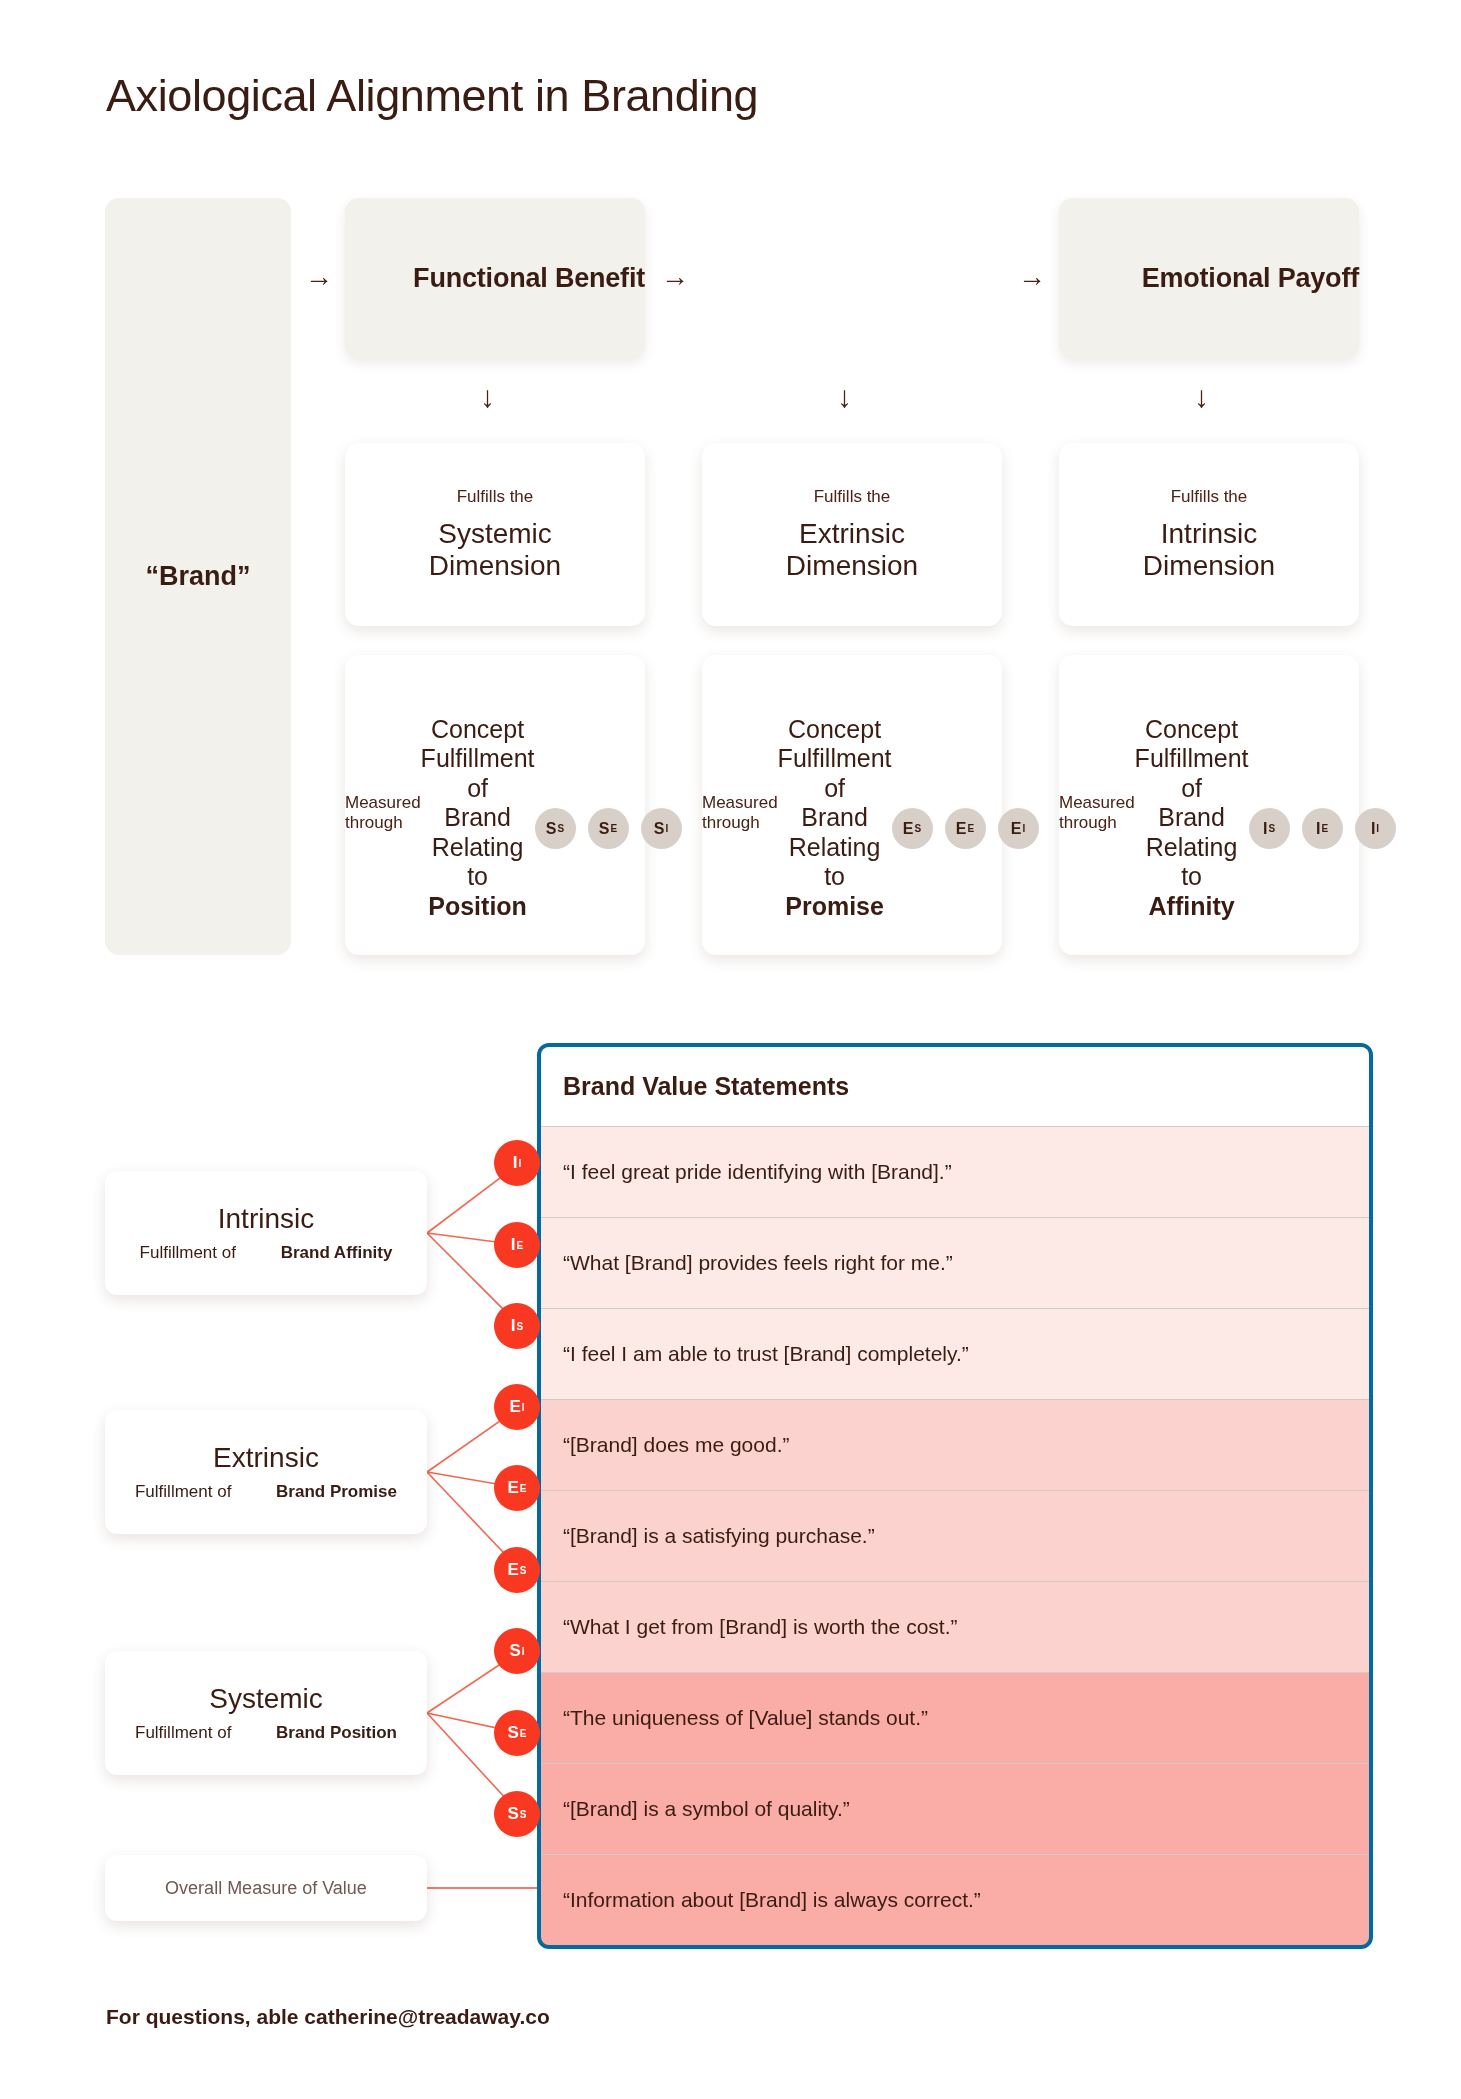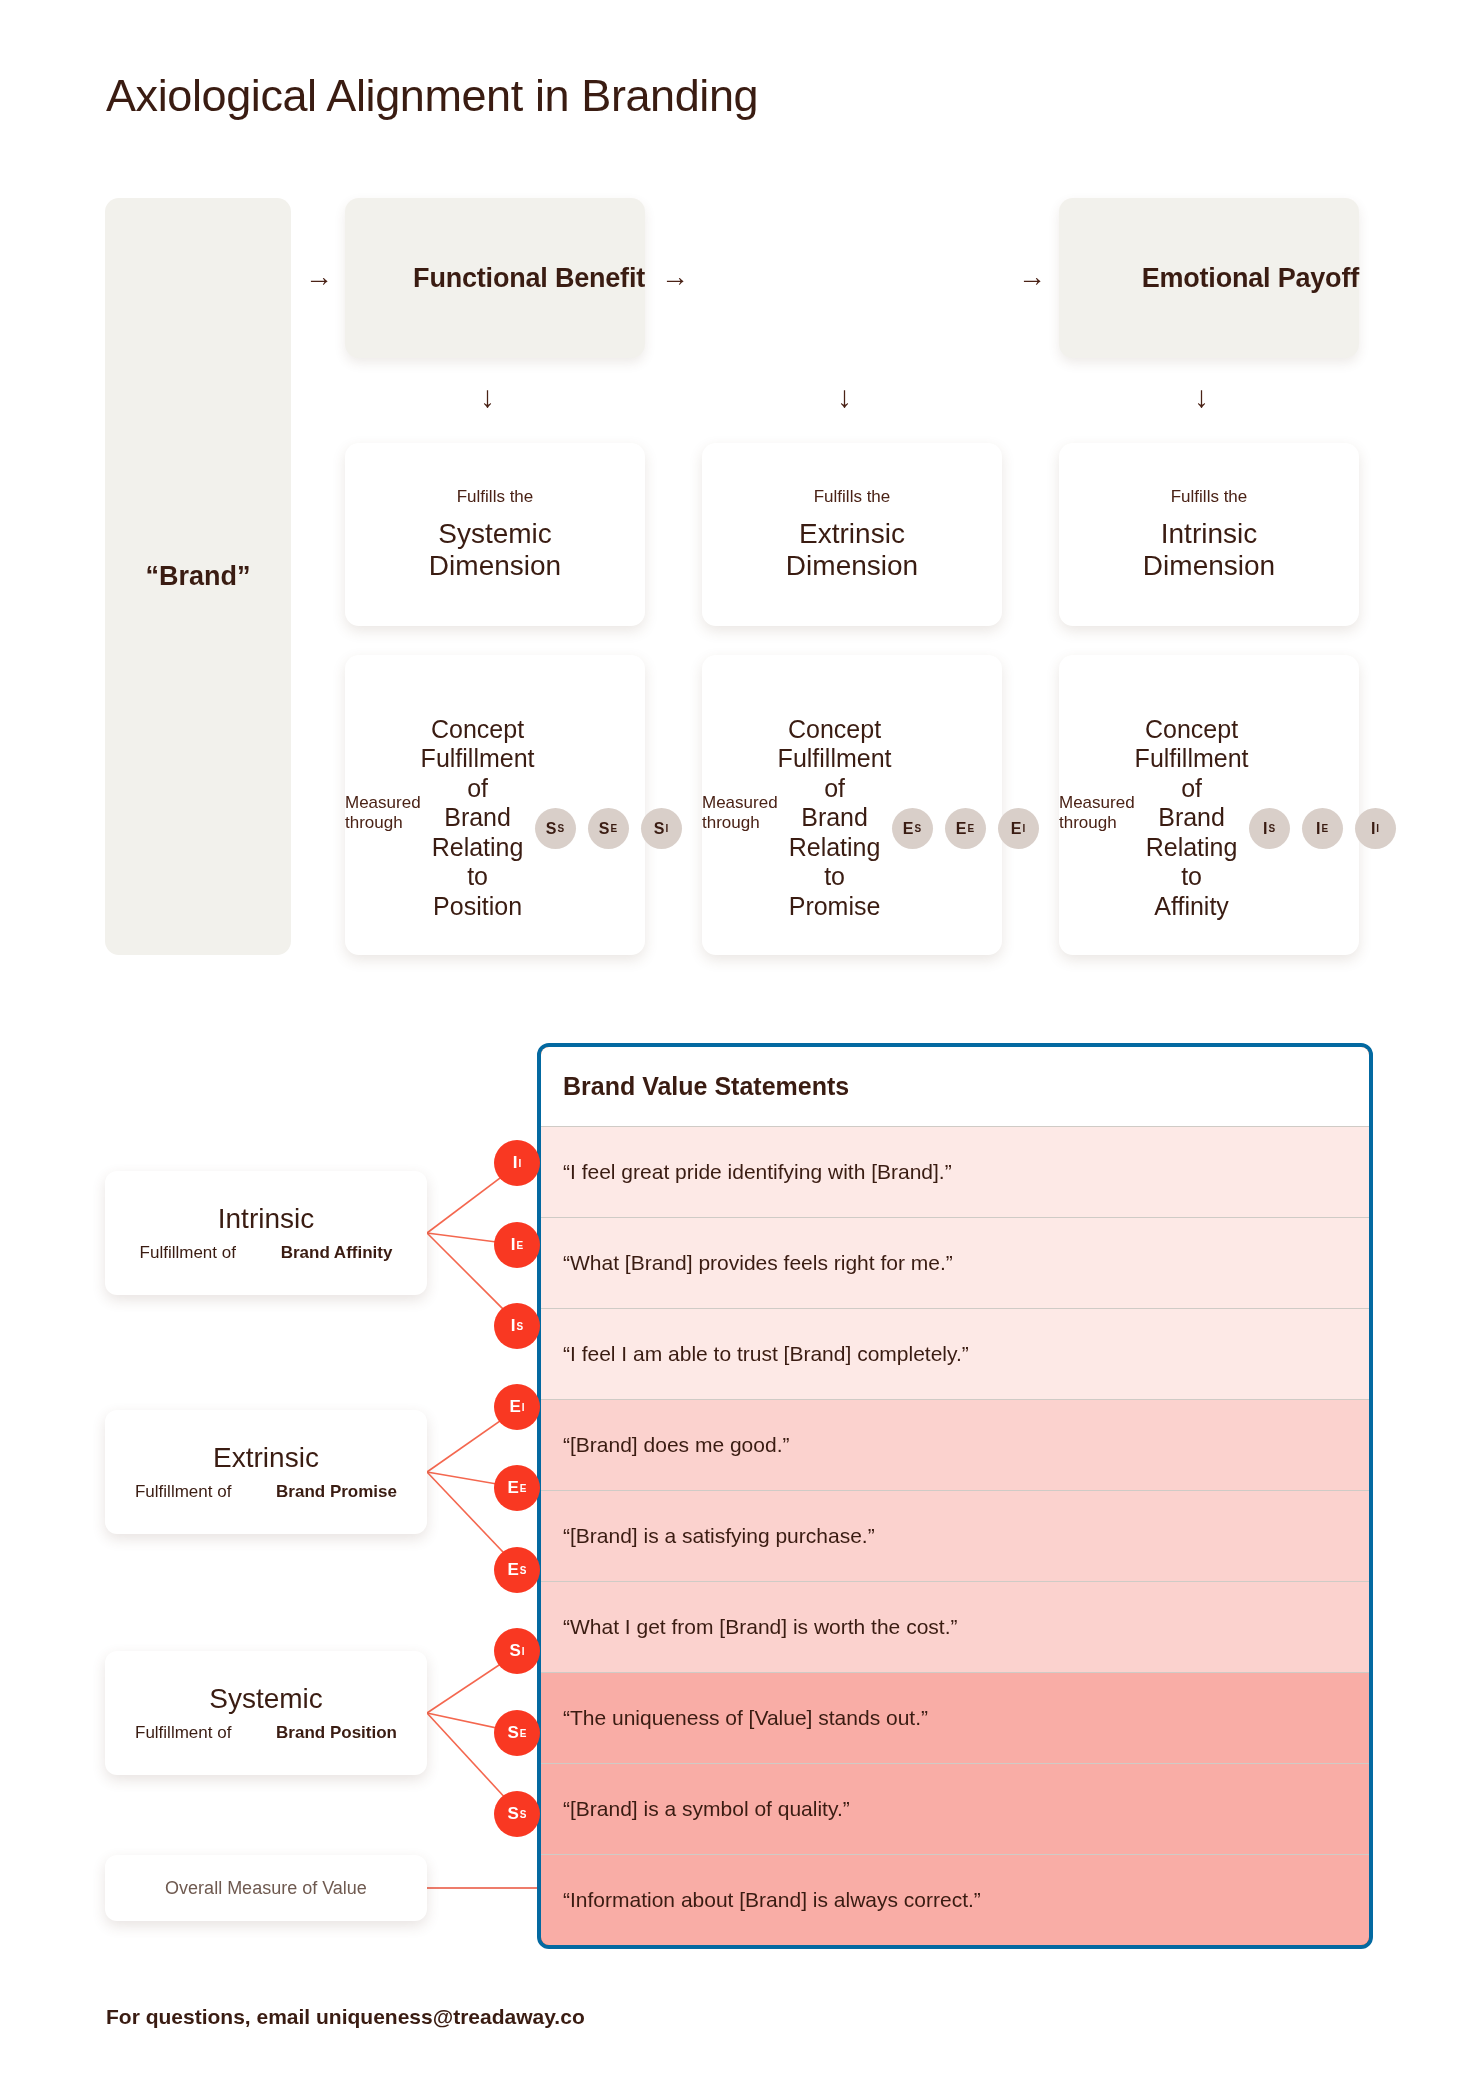--- a/index.html
+++ b/index.html
@@ -54,21 +54,21 @@
 
   .meas-card {
     position: absolute; top: 655px; width: 300px; height: 300px;
     background: #ffffff; border-radius: 14px;
     box-shadow: 0 5px 14px rgba(90,60,40,0.13);
     display: flex; flex-direction: row; align-items: center;
     padding-top: 26px;
   }
   .meas-eyebrow { font-size: 17px; color: #4a2216; margin-bottom: 10px; }
   .meas-body { font-size: 25px; line-height: 1.18; text-align: center; color: #3a1c12; }
-  .meas-body b { font-weight: 400; margin-top: 32px; }
+  .meas-body b { font-weight: 700; margin-top: 32px; }
   .badges { display: flex; gap: 12px; margin-top: 21px; }
   .badge-grey {
     width: 41px; height: 41px; border-radius: 50%;
     background: #d9cfc9; color: #3a1c12;
     display: flex; align-items: center; justify-content: center;
     font-size: 16px; font-weight: 700;
   }
   .badge-grey sup { font-size: 10px; font-weight: 700; margin-left: 1px; }
 
   
@@ -349,15 +349,15 @@
     </div>
   <div class="badge-red" style="left:494px; top:1710px;">
       <span>S</span>
       <sup>E</sup>
     </div>
   <div class="badge-red" style="left:494px; top:1791px;">
       <span>S</span>
       <sup>S</sup>
     </div>
 
-  <div class="footer">For questions, email uniqueness@treadaway.co</div>
+  <div class="footer">For questions, able catherine@treadaway.co</div>
 
 </div>
 
 </body></html>

